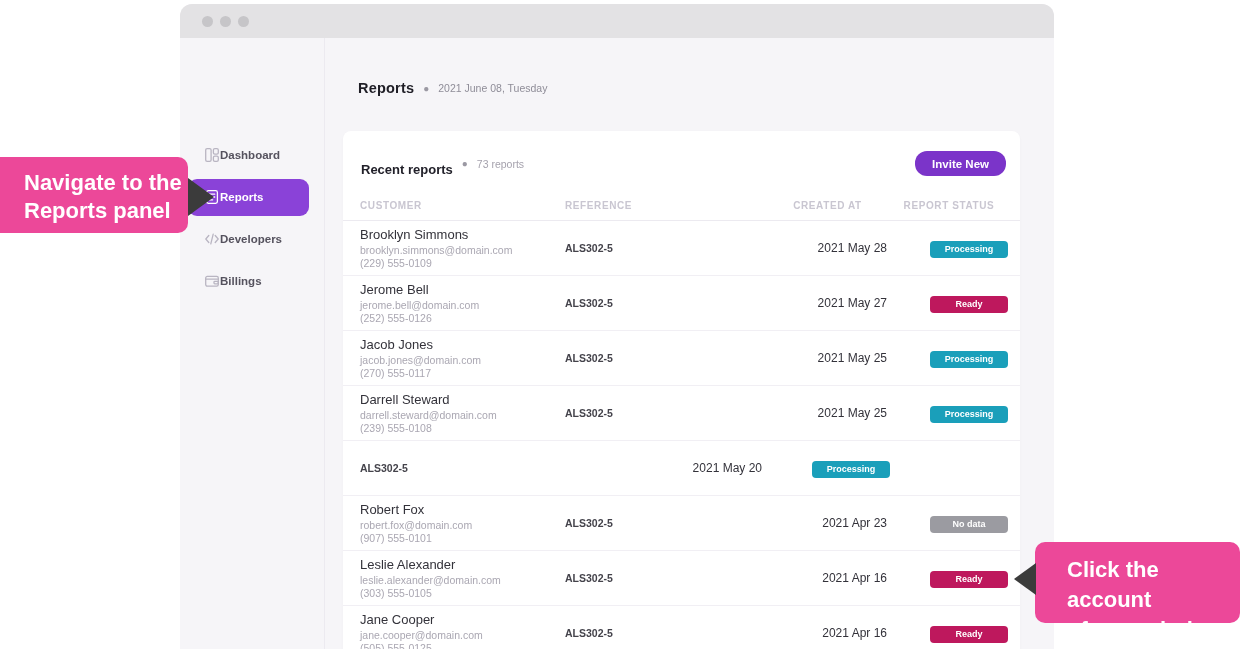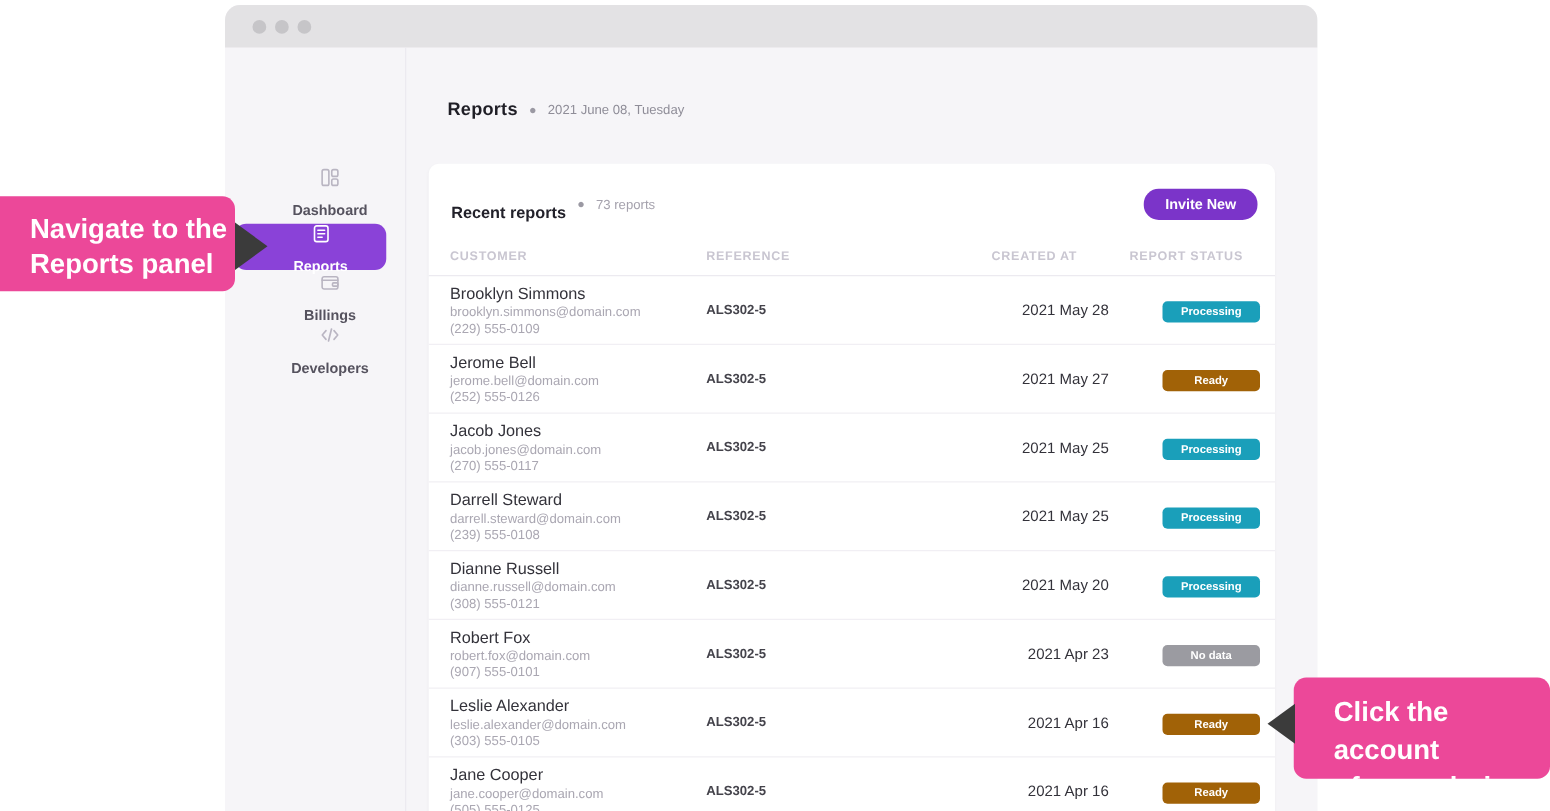--- a/index.html
+++ b/index.html
@@ -11,23 +11,23 @@
     border-radius:12px; overflow:hidden; background:#f6f5f8; }
   .titlebar { height:34px; background:#e3e2e4; display:flex; align-items:center;
     padding-left:22px; gap:7px; }
   .dot { width:11px; height:11px; border-radius:50%; background:#c6c5c8; }
 
   .content { display:flex; height:656px; }
 
   
   .sidebar { width:145px; flex-shrink:0; border-right:1px solid #eceaf0;
     padding-top:96px; }
-  .nav-item { height:42px; display:flex; align-items:center; gap:13px;
+  .nav-item { height:42px; display:flex; align-items:center; 
     padding-left:24px; color:#55525e; font-size:11.5px; font-weight:bold;
-    cursor:pointer;flex-direction:column; }
+    cursor:pointer; }
   .nav-item .ico { width:16px; height:16px; display:flex; align-items:center;
     justify-content:center; color:#b9b5c2; flex-shrink:0; }
   .nav-item.active { background:#8a42d8; border-radius:9px; margin:2.5px 15px 2.5px 8px;
     height:37px; padding-left:16px; color:#ffffff; }
   .nav-item.active .ico { color:#ffffff; }
   svg.icon { stroke:currentColor; fill:none; stroke-width:1.3; stroke-linecap:round;
     stroke-linejoin:round; }
 
   
   .main { flex:1; }
@@ -56,21 +56,21 @@
   .t-row { height:55px; border-bottom:1px solid #f1eff4; cursor:pointer; }
   .cust-name { font-size:13px; color:#33323a; margin-bottom:2px; }
   .cust-sub { font-size:10.5px; color:#aaa7b2; line-height:1.2; }
   .ref { font-size:10.5px; font-weight:bold; color:#44434b; }
   .created { font-size:12px; color:#33323a; text-align:right; padding-right:3px; }
   .status-cell { text-align:right; }
   .badge { display:inline-block; width:78px; height:17px; line-height:17px;
     border-radius:4px; font-size:9px; font-weight:bold; color:#ffffff;
     text-align:center; }
   .status-processing { background:#1a9fba; }
-  .status-ready { background:#a16207; }
+  .status-ready { background:#be185d; }
   .status-nodata { background:#9b9ba1; }
 
   
   .callout { position:absolute; background:#ec4899; color:#ffffff; z-index:10;
     font-weight:bold; font-size:22px; line-height:28px; }
   .callout-left { left:0; top:157px; width:188px; height:76px;
     border-radius:0 10px 10px 0; padding:12px 0 0 24px; }
   .callout-left-arrow { position:absolute; left:188px; top:178px; z-index:10;
     width:0; height:0; border-top:19px solid transparent;
     border-bottom:19px solid transparent; border-left:26px solid #3b3b3b; }
@@ -111,37 +111,37 @@
             <path d="M5.3 5.2 h5.4 M5.3 8 h5.4 M5.3 10.8 h3.4"></path>
           </svg>
         </span>
         <span>Reports</span>
       </div>
 
 
       <div class="nav-item">
         <span class="ico">
           <svg class="icon" width="16" height="16" viewBox="0 0 16 16">
+            <path d="M4.8 4.5 L1.8 8 L4.8 11.5"></path>
+            <path d="M11.2 4.5 L14.2 8 L11.2 11.5"></path>
+            <path d="M9.2 3.2 L6.8 12.8"></path>
+          </svg>
+        </span>
+        <span>Developers</span>
+      </div>
+
+      <div class="nav-item">
+        <span class="ico">
+          <svg class="icon" width="16" height="16" viewBox="0 0 16 16">
             <rect x="1.7" y="3.4" width="12.6" height="9.8" rx="1.6"></rect>
             <path d="M1.7 6.2 h12.6"></path>
             <rect x="10" y="8.3" width="4.3" height="2.6" rx="0.8"></rect>
           </svg>
         </span>
         <span>Billings</span>
-      </div>
-
-      <div class="nav-item">
-        <span class="ico">
-          <svg class="icon" width="16" height="16" viewBox="0 0 16 16">
-            <path d="M4.8 4.5 L1.8 8 L4.8 11.5"></path>
-            <path d="M11.2 4.5 L14.2 8 L11.2 11.5"></path>
-            <path d="M9.2 3.2 L6.8 12.8"></path>
-          </svg>
-        </span>
-        <span>Developers</span>
       </div>
     </div>
 
     <div class="main">
       <div class="page-header">
         <span class="page-title">Reports</span>
         <span class="tdot">●</span>
         <span class="page-date">2021 June 08, Tuesday</span>
       </div>
 
@@ -209,25 +209,20 @@
       <div class="cust-sub">(239) 555-0108</div>
     </div>
     <div class="ref">ALS302-5</div>
     <div class="created">2021 May 25</div>
     <div class="status-cell">
       <span class="badge status-processing">Processing</span>
     </div>
   </div>
 
   <div class="t-row">
-    <div class="cust">
-      <div class="cust-name">Dianne Russell</div>
-      <div class="cust-sub">dianne.russell@domain.com</div>
-      <div class="cust-sub">(308) 555-0121</div>
-    </div>
     <div class="ref">ALS302-5</div>
     <div class="created">2021 May 20</div>
     <div class="status-cell">
       <span class="badge status-processing">Processing</span>
     </div>
   </div>
 
   <div class="t-row">
     <div class="cust">
       <div class="cust-name">Robert Fox</div>

